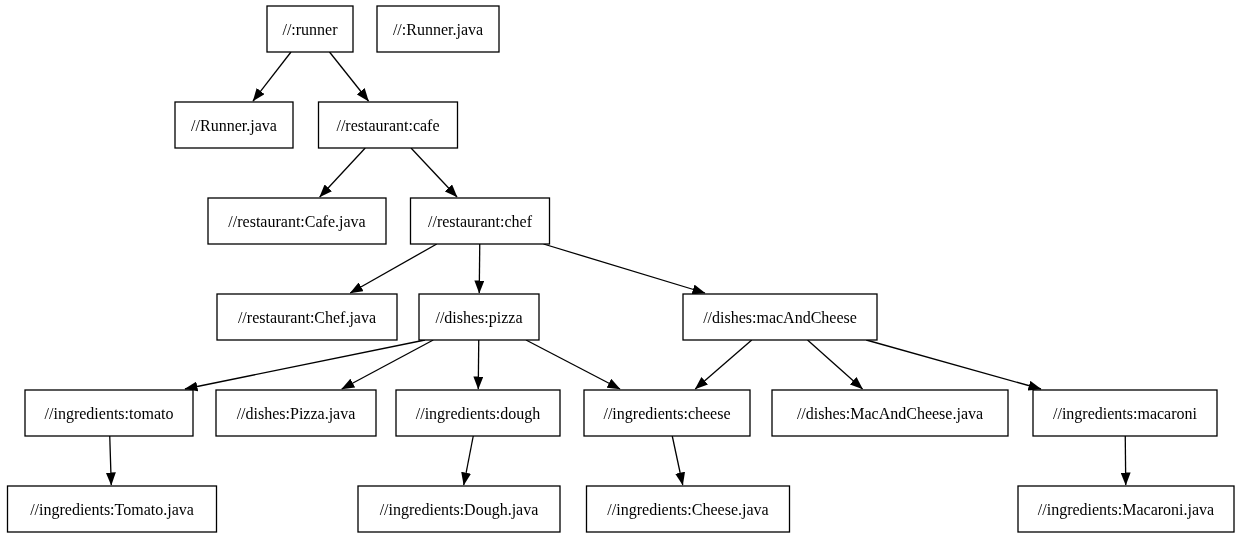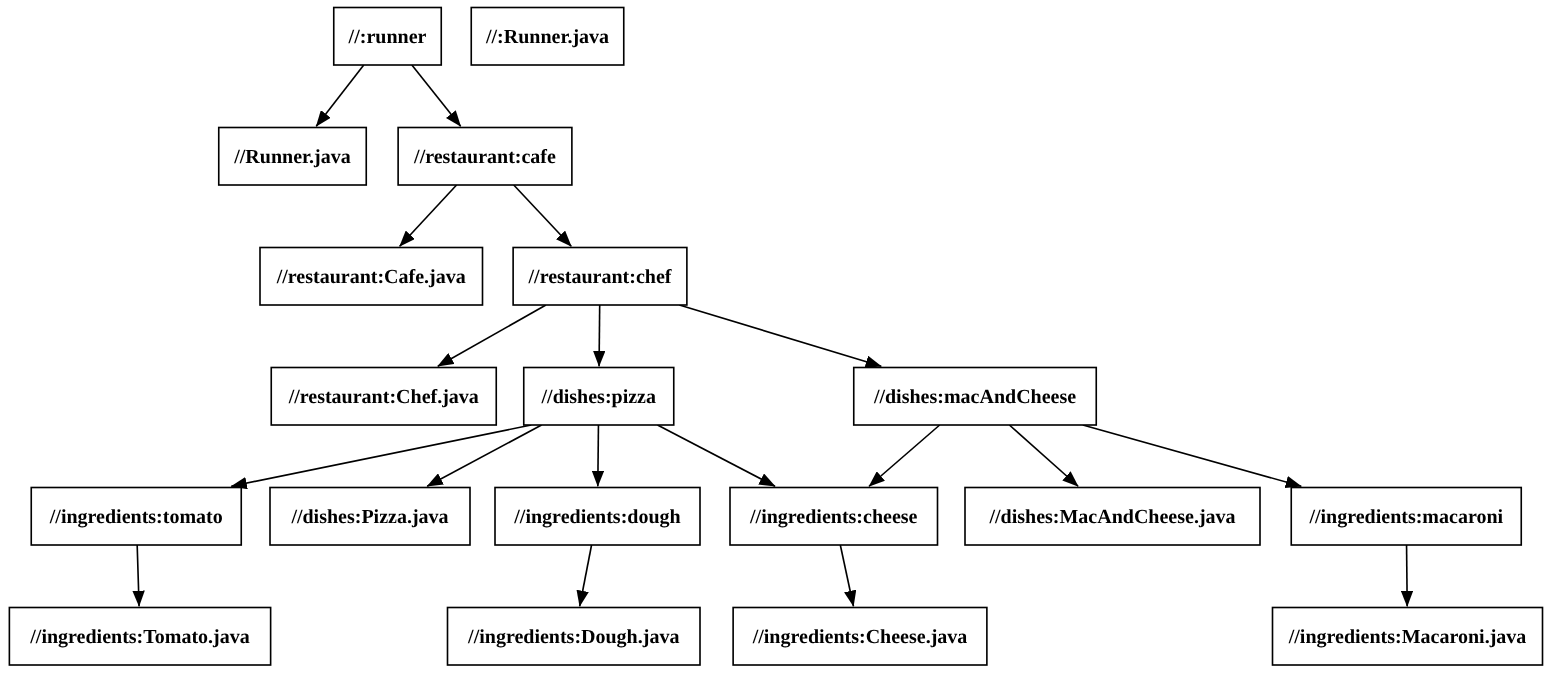--- a/index.html
+++ b/index.html
@@ -7,21 +7,20 @@
     padding: 0;
     background: #ffffff;
     font-family: "Liberation Serif", "DejaVu Serif", serif;
   }
   .canvas {
     position: relative;
     width: 1242px;
     height: 539px;
     background: #ffffff;
     overflow: hidden;
-    font-weight: bold;
   }
   svg text {
     font-family: "Liberation Serif", "DejaVu Serif", serif;
     font-size: 16px;
     fill: #000000;
   }
 </style>
 </head>
 <body>
 

